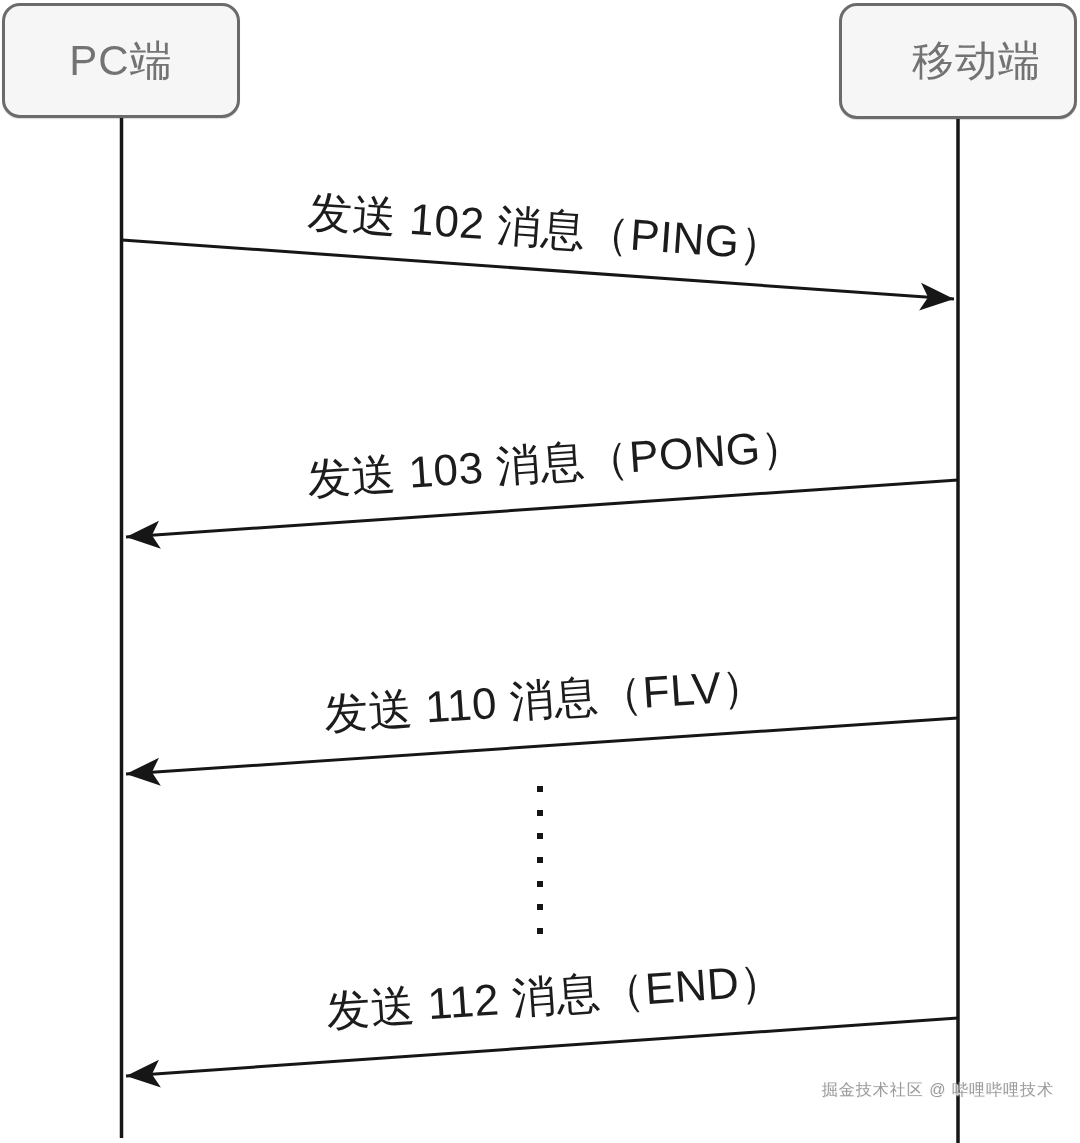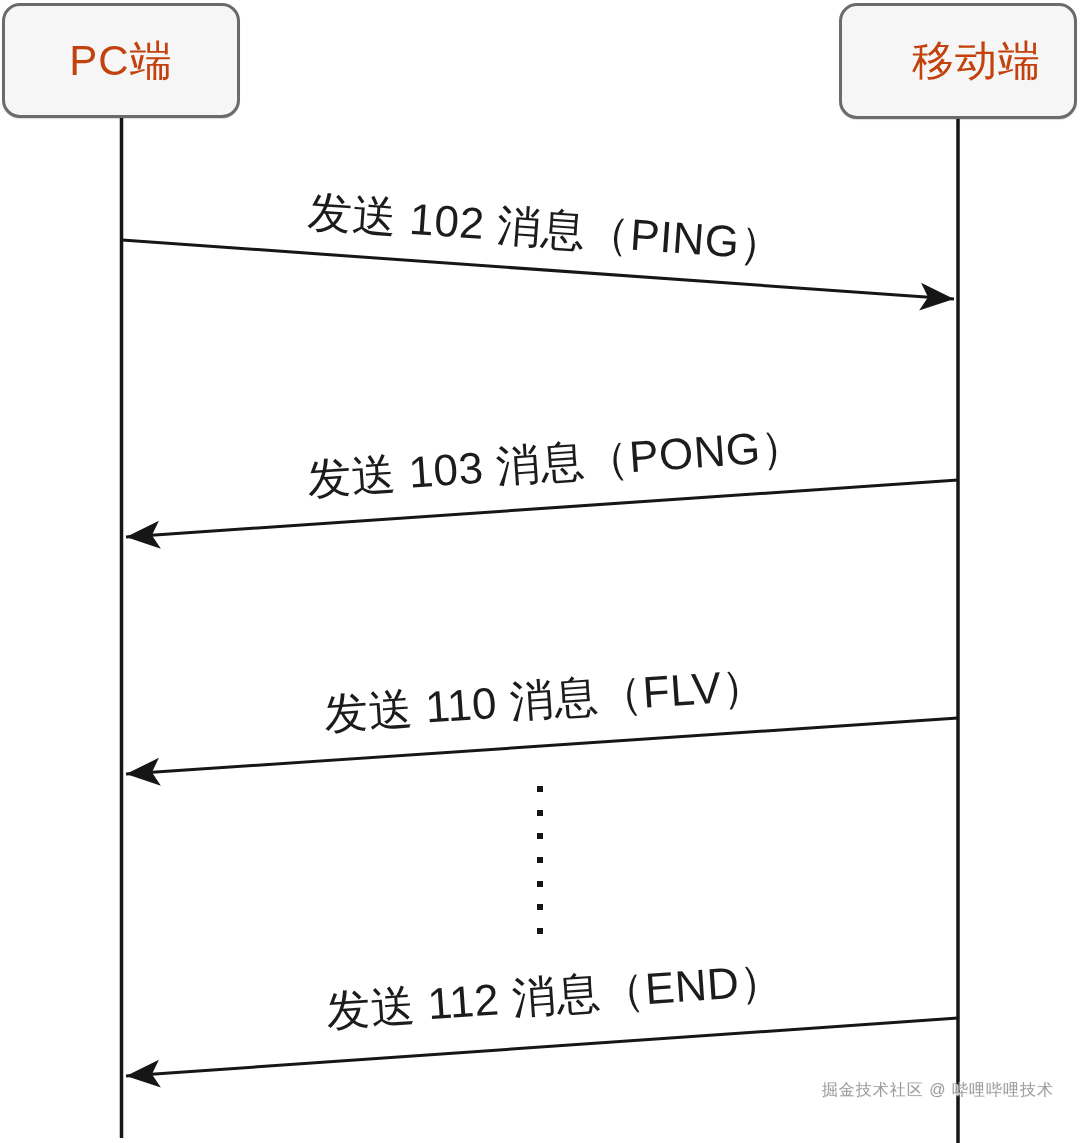--- a/index.html
+++ b/index.html
@@ -34,21 +34,21 @@
     background: #f6f6f6;
     border: 3px solid #6b6b6b;
     border-radius: 18px;
     display: flex;
     align-items: center;
     justify-content: center;
     box-shadow: 0 1px 1px rgba(0,0,0,0.15);
   }
   .actor-label {
     font-size: 42px;
-    color: #c2410c;
+    color: #737373;
     letter-spacing: 1px;
     white-space: nowrap;
   }
   .msg-label {
     position: absolute;
     white-space: nowrap;
     font-size: 44px;
     color: #1c1c1c;
     letter-spacing: 0.5px;
     transform-origin: center center;

